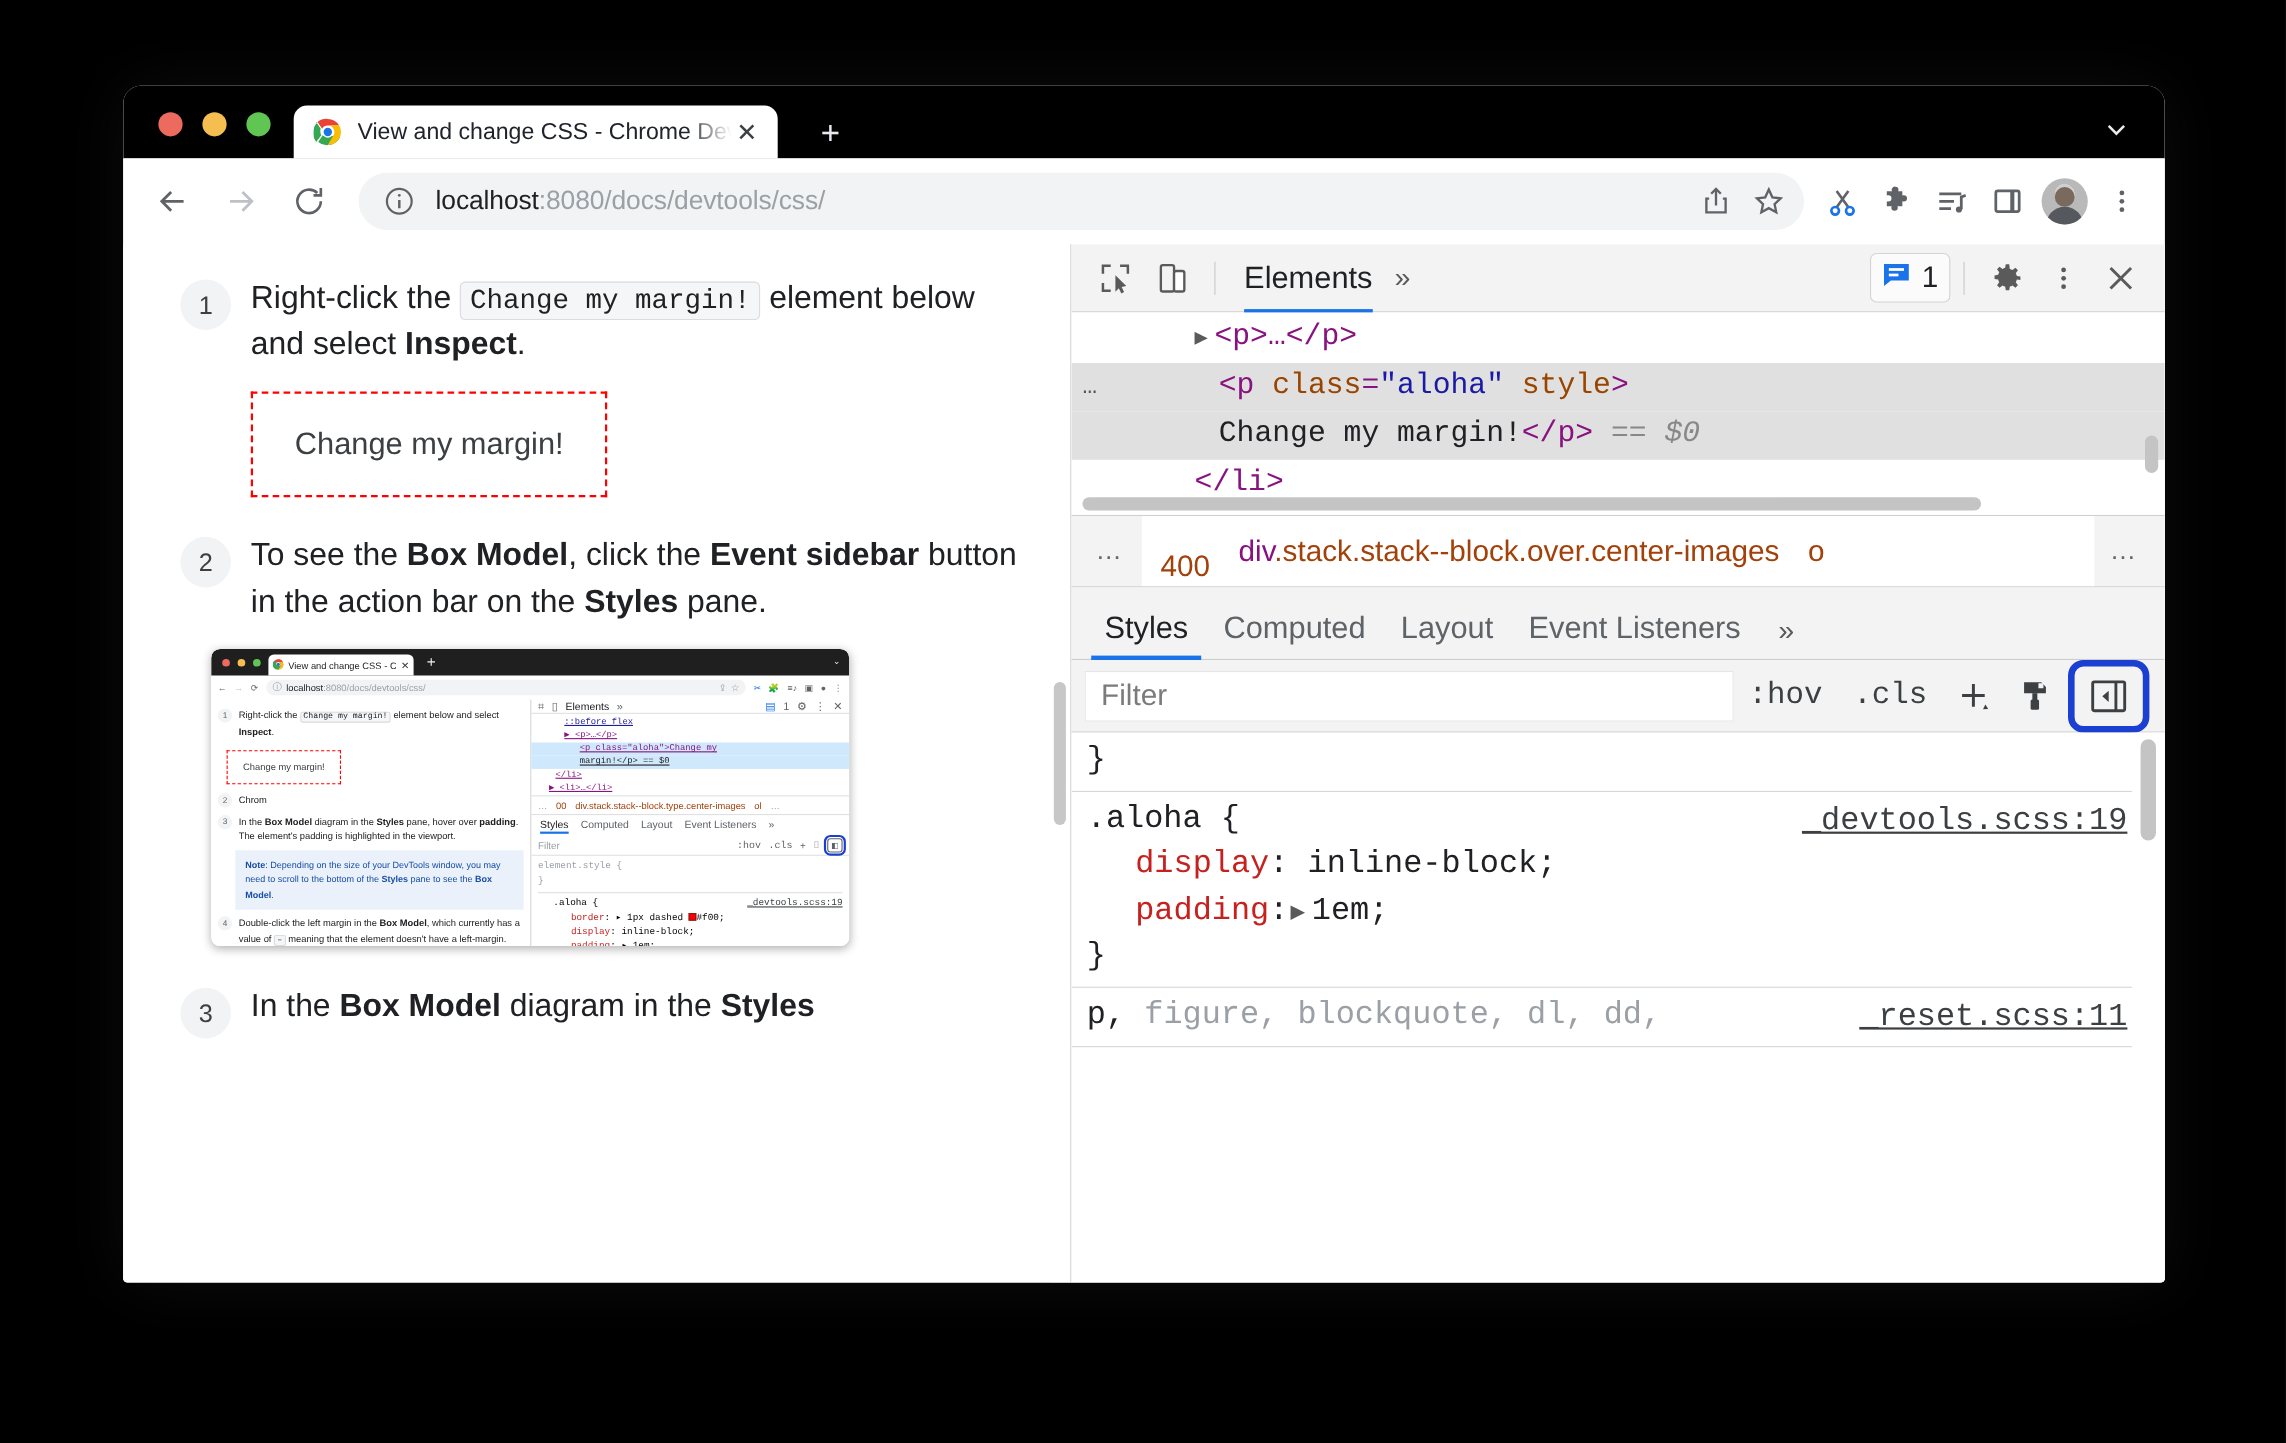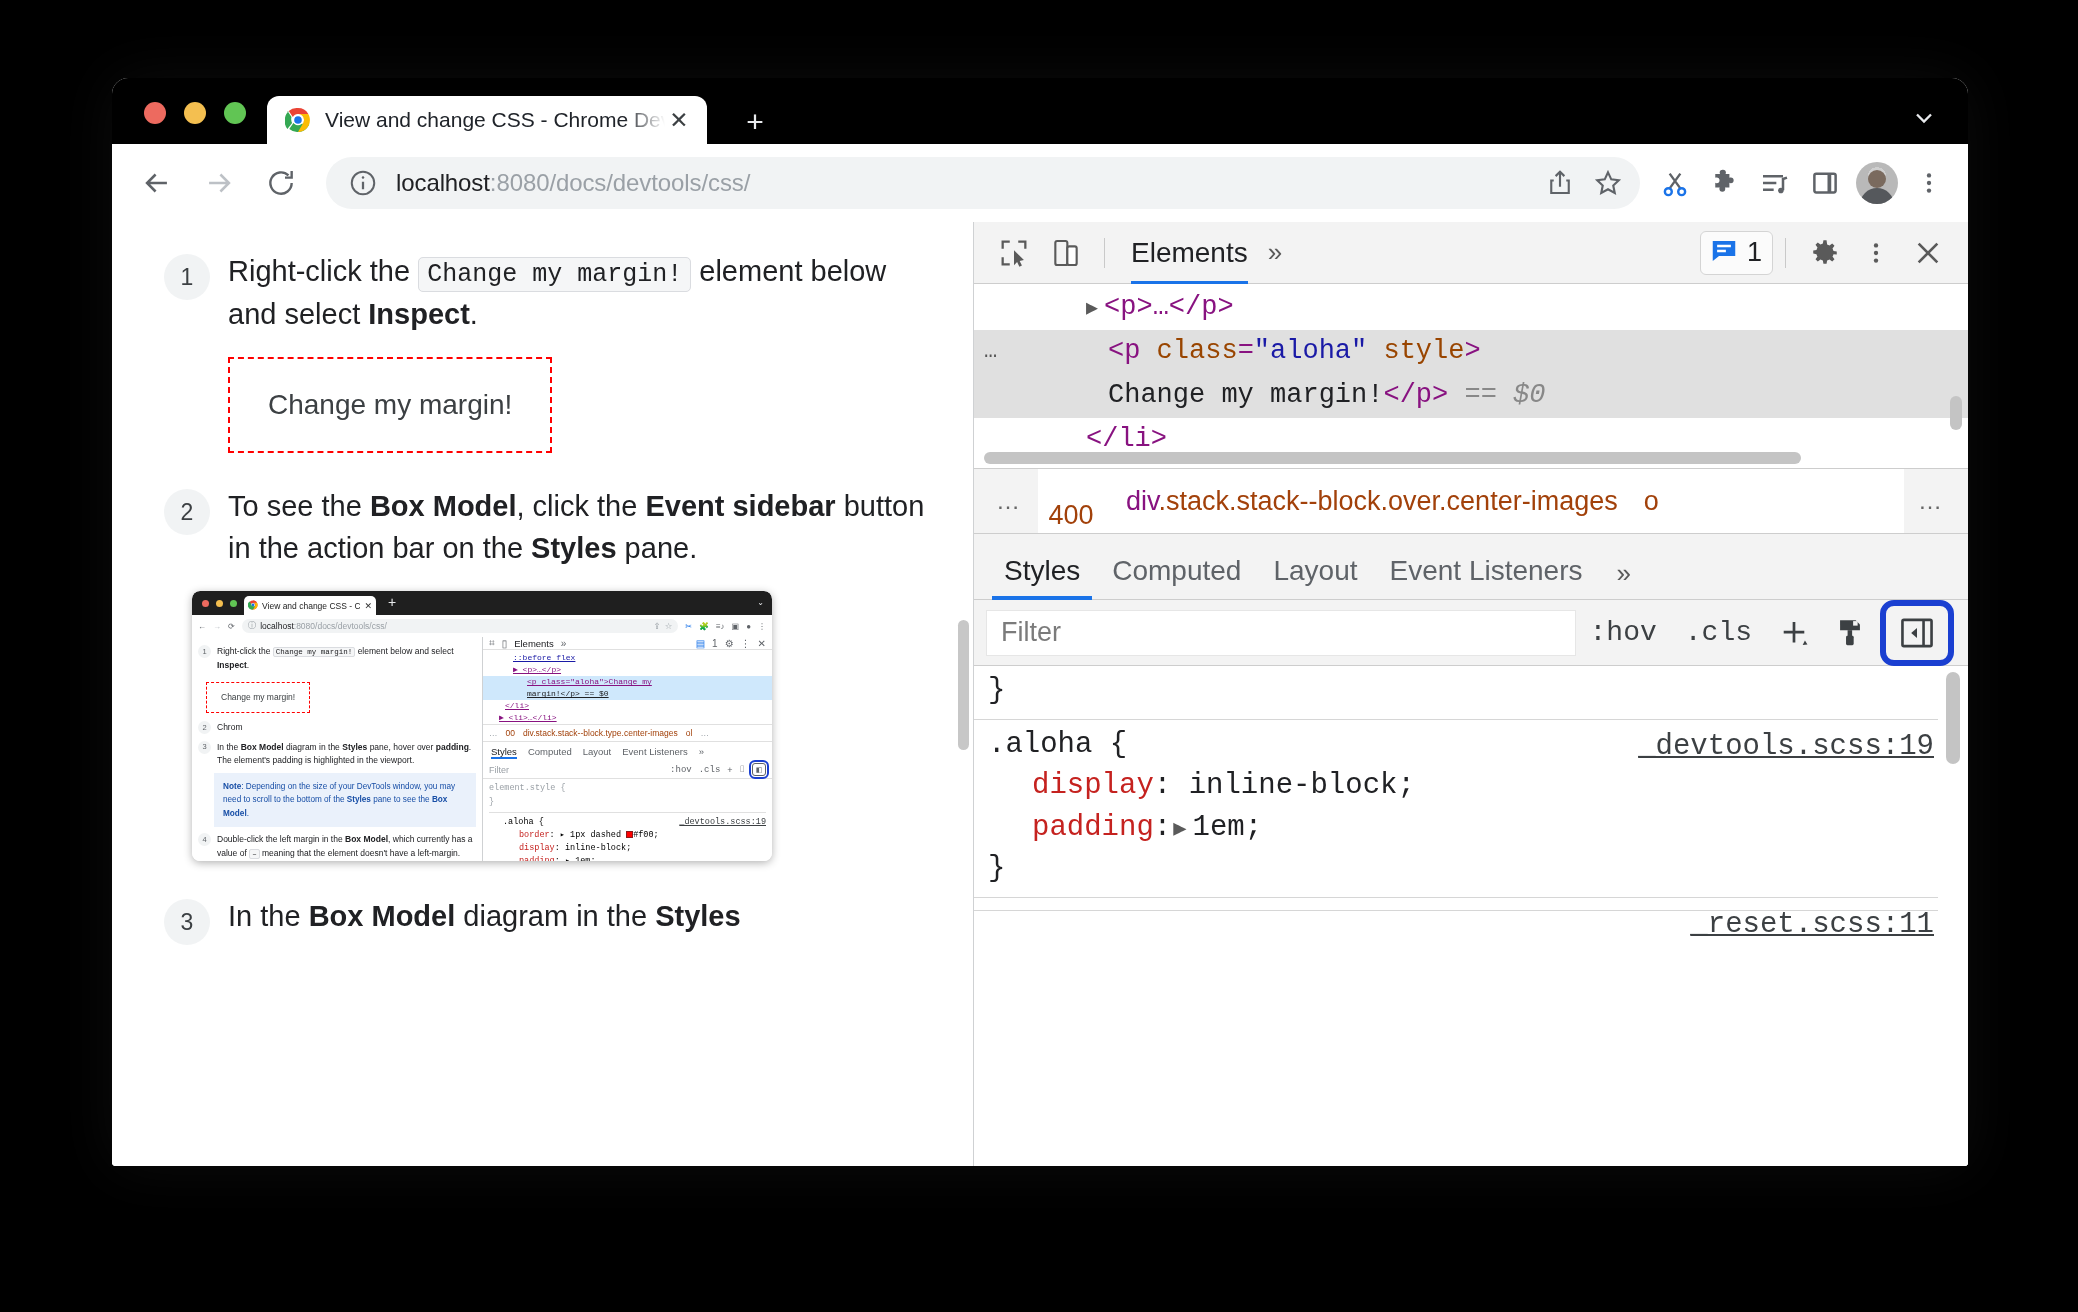--- a/index.html
+++ b/index.html
@@ -294,21 +294,21 @@
     padding: 0 8px;
     font-size: 27px;
     white-space: nowrap;
     overflow: hidden;
   }
   .crumb-dots { color: #666; letter-spacing: 4px; padding: 0 14px; font-size: 24px; }
   #crumbs .crumb-clip { flex: 1 1 auto; overflow: hidden; background: #fff; height: 100%; display: flex; align-items: center; gap: 26px; padding: 0 4px; }
   .crumb { color: #a2410a; }
   .crumb .dv { color: #881280; }
   .crumb.cut { width: 22px; overflow: hidden; }
-  .crumb.cutleft { width: 58px; overflow: hidden; direction: rtl; text-align: center; margin-top: 28px;}
+  .crumb.cutleft { width: 58px; overflow: hidden; direction: rtl; text-align: right; margin-top: 28px;}
 
   
   #styles-tabs {
     flex: 0 0 66px;
     display: flex; align-items: flex-end;
     background: #f3f3f3;
     border-bottom: 1px solid #cdcdcd;
     padding: 0 14px;
   }
   .st-tab {
@@ -786,20 +786,21 @@
         <div class="rule">
           <span class="srclink">_devtools.scss:19</span>
           <div class="sel-name">.aloha {</div>
           <div class="decl"><span class="propname">display</span><span class="propval">: </span><span class="propval">inline-block;</span></div>
           <div class="decl"><span class="propname">padding</span><span class="propval">:</span><span class="arrow">▶</span><span class="propval">1em;</span></div>
           <div class="sel-name">}</div>
         </div>
 
         <div class="rule muted">
           <span class="srclink">_reset.scss:11</span>
+          <div><span class="dark">p,</span><span class="sel-name"> figure, blockquote, dl, dd,</span></div>
         </div>
 
         <div id="rules-scrolltrack">
           <div id="rules-vthumb"></div>
         </div>
       </div>
 
     </div>
   </div>
 </div>

